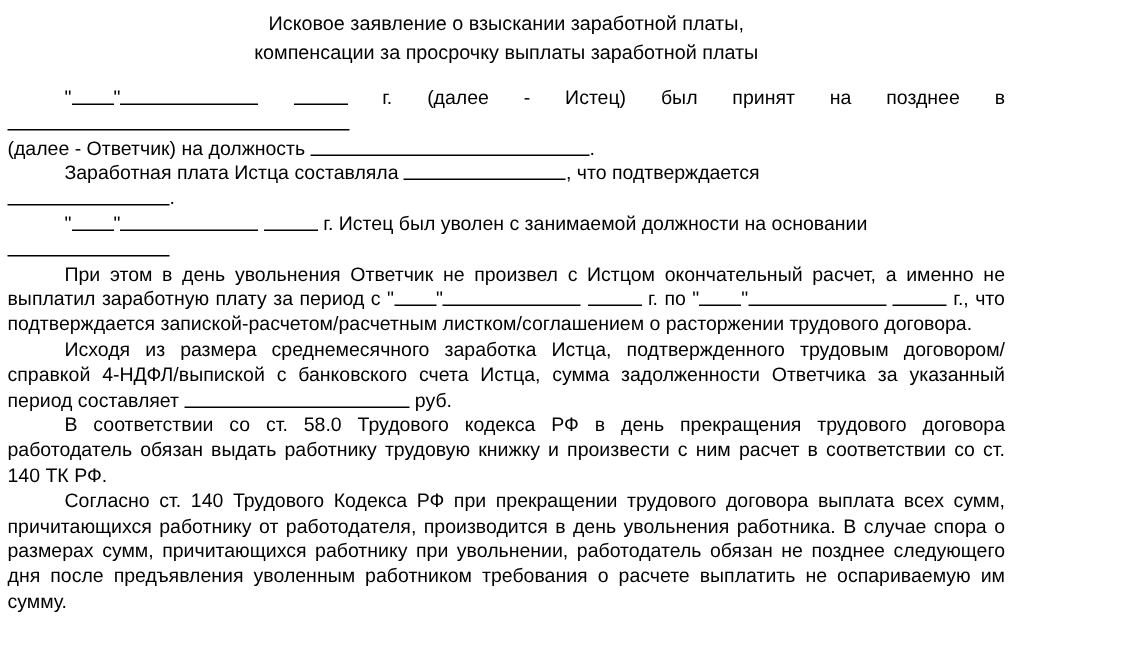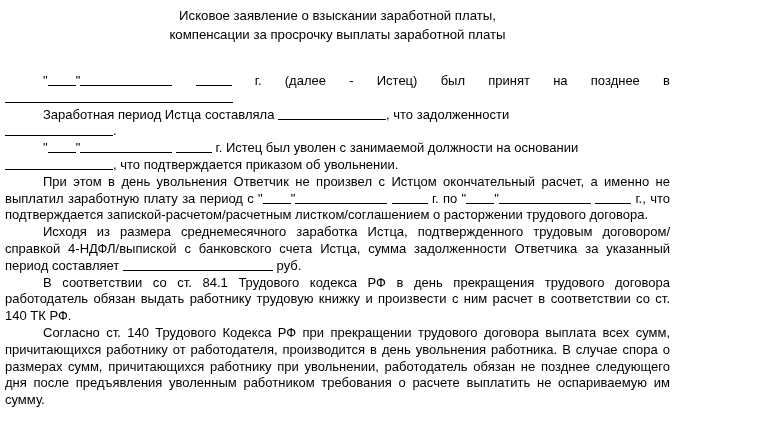--- a/index.html
+++ b/index.html
@@ -23,21 +23,21 @@
     padding: 6px 6px 0 5px;
   }
   .title {
     text-align: center;
     font-size: 13.2px;
     line-height: 19px;
     margin: 0;
     white-space: nowrap;
   }
   .title-line-2 {
-    margin-bottom: 16px;
+    margin-bottom: 0;
   }
   .spacer {
     height: 13px;
   }
   p.para {
     margin: 0;
     font-size: 13px;
     line-height: 16.8px;
     text-align: justify;
     text-justify: inter-word;
@@ -68,31 +68,32 @@
 
 <div id="page">
 
   <div class="title">Исковое заявление о взыскании заработной платы,</div>
   <div class="title title-line-2">компенсации за просрочку выплаты заработной платы</div>
 
   <div class="spacer"></div>
 
   <p class="para"><span>"</span><span class="blank b-day"></span><span>"</span><span class="blank b-mon"></span> <span class="blank b-yr"></span> <span>г. (далее - Истец) был принят на позднее в</span> <span class="blank b-xxl"></span></p>
 
+  <p class="para noindent"><span>(далее - Ответчик) на должность</span> <span class="blank b-xl"></span><span>.</span></p>
 
-  <p class="para"><span>Заработная период Истца составляла</span> <span class="blank b-s"></span><span>, что задолженности</span></p>
+  <p class="para"><span>Заработная плата Истца составляла</span> <span class="blank b-s"></span><span>, что подтверждается</span></p>
 
   <p class="para noindent"><span class="blank b-s"></span><span>.</span></p>
 
 
   <p class="para"><span>"</span><span class="blank b-day"></span><span>"</span><span class="blank b-mon"></span> <span class="blank b-yr"></span> <span>г. Истец был уволен с занимаемой должности на основании</span></p>
 
-  <p class="para noindent"><span class="blank b-s"></span><span>, что подтверждается приказом об увольнении.</span></p>
+  <p class="para noindent"><span class="blank b-s"></span></p>
 
   <p class="para"><span>При этом в день увольнения Ответчик не произвел с Истцом окончательный расчет, а именно не выплатил заработную плату за период с "</span><span class="blank b-day"></span><span>"</span><span class="blank b-mon"></span> <span class="blank b-yr"></span> <span>г. по "</span><span class="blank b-day"></span><span>"</span><span class="blank b-mon"></span> <span class="blank b-yr"></span> <span>г., что подтверждается запиской-расчетом/расчетным листком/соглашением о расторжении трудового договора.</span></p>
 
   <p class="para"><span>Исходя из размера среднемесячного заработка Истца, подтвержденного трудовым договором/справкой 4-НДФЛ/выпиской с банковского счета Истца, сумма задолженности Ответчика за указанный период составляет</span> <span class="blank b-sum"></span> <span>руб.</span></p>
 
-  <p class="para">В соответствии со ст. 84.1 Трудового кодекса РФ в день прекращения трудового договора работодатель обязан выдать работнику трудовую книжку и произвести с ним расчет в соответствии со ст. 140 ТК РФ.</p>
+  <p class="para">В соответствии со ст. 58.0 Трудового кодекса РФ в день прекращения трудового договора работодатель обязан выдать работнику трудовую книжку и произвести с ним расчет в соответствии со ст. 140 ТК РФ.</p>
 
   <p class="para">Согласно ст. 140 Трудового Кодекса РФ при прекращении трудового договора выплата всех сумм, причитающихся работнику от работодателя, производится в день увольнения работника. В случае спора о размерах сумм, причитающихся работнику при увольнении, работодатель обязан не позднее следующего дня после предъявления уволенным работником требования о расчете выплатить не оспариваемую им сумму.</p>
 
 </div>
 
 </body></html>

